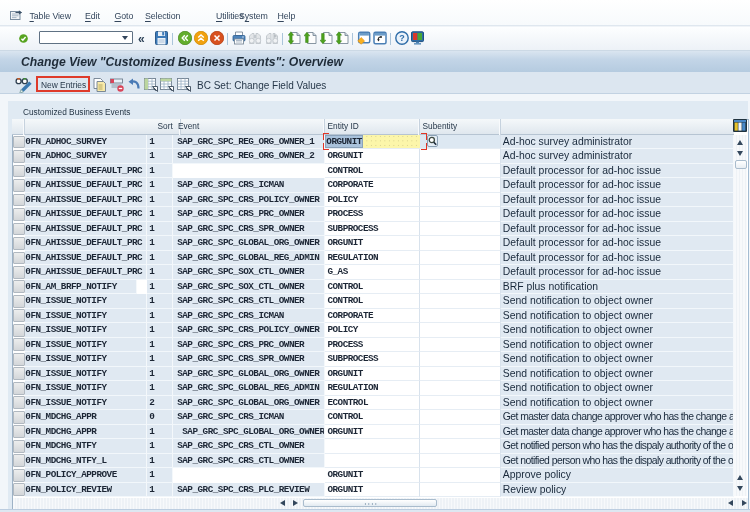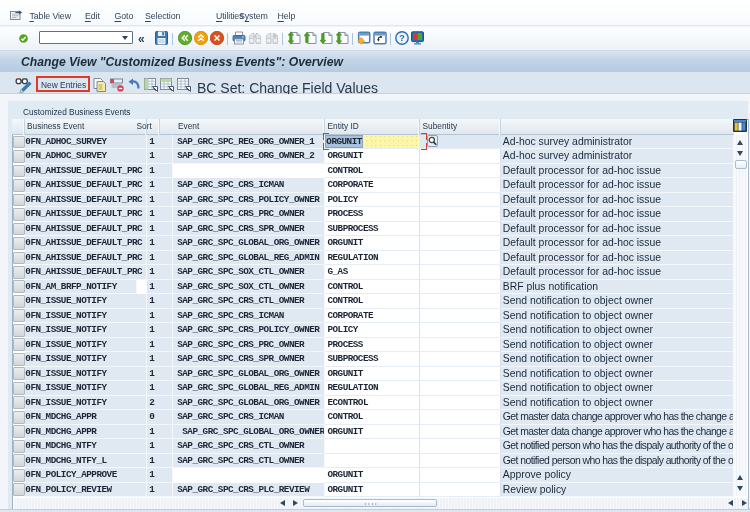--- a/index.html
+++ b/index.html
@@ -14,21 +14,21 @@
 .tsep{position:absolute;top:33px;width:1px;height:12px;background:#aac4da}
 #cmdfield{position:absolute;left:39px;top:31px;width:94px;height:13px;background:#fff;border:1px solid #5f7183;border-radius:1px}
 #cmdfield .dd{position:absolute;right:4px;top:3.5px;width:0;height:0;border-left:3.5px solid transparent;border-right:3.5px solid transparent;border-top:4.5px solid #32455c}
 
 #titlebar{position:absolute;left:0;top:51px;width:750px;height:21px;background:linear-gradient(#dae5f0,#c3d5e7 40%,#b5cbe0)}
 #titletext{position:absolute;left:21px;top:55px;font-size:12.2px;font-weight:bold;font-style:italic;color:#1e2b38;font-family:"Liberation Sans",sans-serif}
 
 #apptb{position:absolute;left:0;top:72px;width:750px;height:22px;background:#dce6f0;border-bottom:1px solid #c2d2e2}
 #redbox{position:absolute;left:36px;top:76px;width:54px;height:16px;border:2px solid #de3a2a}
 #newentries{position:absolute;left:41px;top:80px;font-size:8.4px;color:#27384a}
-#bcset{position:absolute;left:197px;top:80px;font-size:14px;color:#27384a}
+#bcset{position:absolute;left:197px;top:80px;font-size:10px;color:#27384a}
 
 #content{position:absolute;left:0;top:94px;width:750px;height:418px;background:#f2f6fa}
 #groupbox{position:absolute;left:8px;top:101px;width:740px;height:408px;background:#e0eaf3}
 #grouplabel{position:absolute;left:23px;top:106.5px;font-size:8.3px;color:#1f3040}
 
 #tbl{position:absolute;left:12px;top:119px;width:736.5px;height:390px;background:#fff;border:1px solid #9db2c6;border-right:1.5px solid #a4bcd2;border-bottom:none}
 #thead{position:absolute;left:12px;top:119px;width:721.5px;height:15.8px;background:linear-gradient(#f5f8fa,#dfe7ee);border-bottom:1px solid #b6c4d2}
 .hc{position:absolute;top:0;height:15.8px;font-size:8.3px;color:#27384a;line-height:15.8px;padding-left:2.5px;border-right:1px solid #c6d2de;box-shadow:inset -1px 0 0 #f8fafc}
 .row{position:absolute;left:12px;width:712px}
 .selbtn{position:absolute;left:1px;top:0.8px;width:11.5px;height:12.9px;background:linear-gradient(#eceded,#d3d6d9);border:1px solid #b0b8c0;border-radius:1px}
@@ -219,22 +219,21 @@
 <div id="redbox"></div>
 <div id="newentries">New Entries</div>
 <div id="bcset">BC Set: Change Field Values</div>
 
 <div id="content"></div>
 <div id="groupbox"></div>
 <div id="grouplabel">Customized Business Events</div>
 <div id="tbl"></div>
 <div id="thead">
   <div class="hc" style="left:0;width:12.5px;padding:0"></div>
-  <div class="hc" style="left:12.5px;width:122.5px">Business Event</div>
-  <div class="hc" style="left:122px;width:26px">Sort</div>
+  <div class="hc" style="left:143px;width:26px">Sort</div>
   <div class="hc" style="left:161px;width:152px;padding-left:5px">Event</div>
   <div class="hc" style="left:313px;width:95px">Entity ID</div>
   <div class="hc" style="left:408px;width:80.5px">Subentity</div>
 </div>
 <div class="row" style="top:134.80px;height:14.49px">
     <div class="selbtn"></div>
     <div class="kc" style="left:12.5px;width:122.5px"><span class="m">0FN_ADHOC_SURVEY</span></div>
     <div class="kc" style="left:135px;width:26px"><span class="m" style="margin-left:2.3px">1</span></div>
     <div class="kc" style="left:161px;width:152px"><span class="m" style="margin-left:4.2px">SAP_GRC_SPC_REG_ORG_OWNER_1</span></div>
     <div class="wc ycell" style="left:313px;width:100px"><span class="m"><span class="selword">ORGUNIT</span></span></div>

